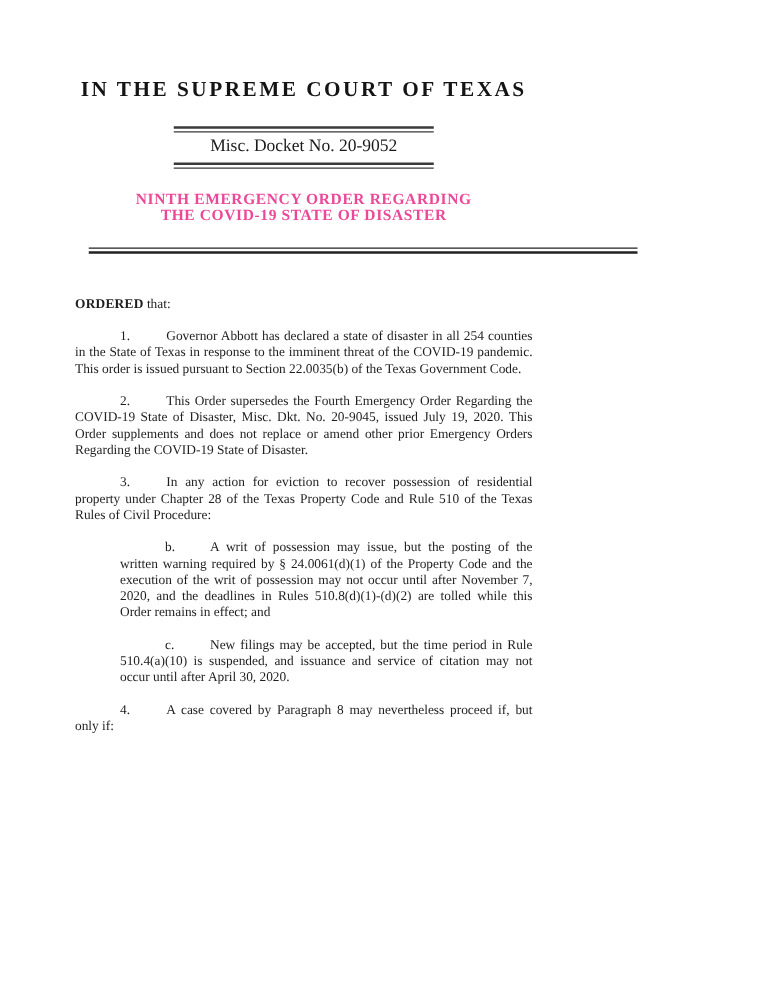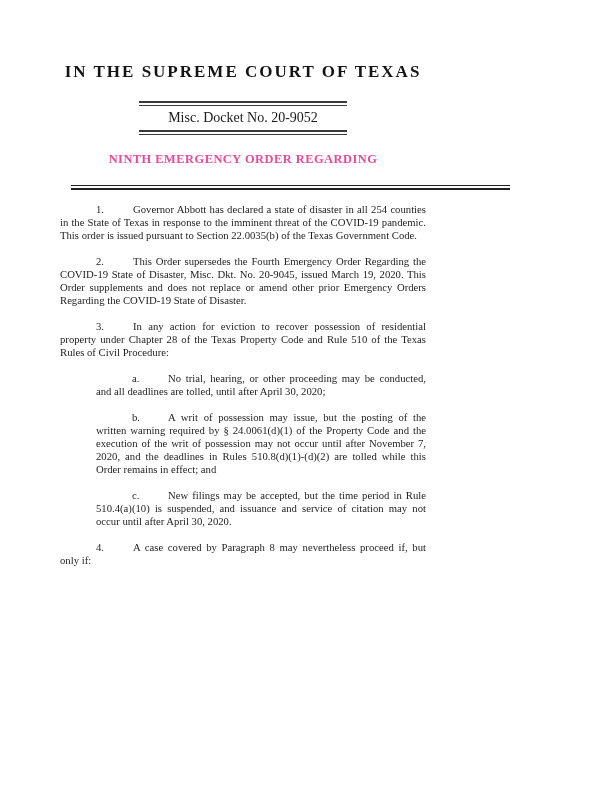--- a/index.html
+++ b/index.html
@@ -101,34 +101,35 @@
   <h1 class="court-title">IN THE SUPREME COURT OF TEXAS</h1>
 
   <div class="docket-box">
     <div class="rule-double"></div>
     <div class="docket-number">Misc. Docket No. 20-9052</div>
     <div class="rule-double"></div>
   </div>
 
   <div class="order-title">
     <div>NINTH EMERGENCY ORDER REGARDING</div>
+    <div>THE COVID-19 STATE OF DISASTER</div>
   </div>
 
   <div class="section-rule"></div>
 
   <div class="body-text">
 
+    <p class="ordered-clause"><span class="lead">ORDERED</span><span> that:</span></p>
 
     <p class="para"><span class="pnum">1.</span><span>Governor Abbott has declared a state of disaster in all 254 counties in the State of Texas in response to the imminent threat of the COVID-19 pandemic. This order is issued pursuant to Section 22.0035(b) of the Texas Government Code.</span></p>
 
-    <p class="para"><span class="pnum">2.</span><span>This Order supersedes the Fourth Emergency Order Regarding the COVID-19 State of Disaster, Misc. Dkt. No. 20-9045, issued March 19, 2020. This Order supplements and does not replace or amend other prior Emergency Orders Regarding the COVID-19 State of Disaster.</span></p>
+    <p class="para"><span class="pnum">2.</span><span>This Order supersedes the Fourth Emergency Order Regarding the COVID-19 State of Disaster, Misc. Dkt. No. 20-9045, issued July 19, 2020. This Order supplements and does not replace or amend other prior Emergency Orders Regarding the COVID-19 State of Disaster.</span></p>
 
     <p class="para"><span class="pnum">3.</span><span>In any action for eviction to recover possession of residential property under Chapter 28 of the Texas Property Code and Rule 510 of the Texas Rules of Civil Procedure:</span></p>
 
-    <p class="sub"><span class="snum">a.</span><span>No trial, hearing, or other proceeding may be conducted, and all deadlines are tolled, until after April 30, 2020;</span></p>
 
     <p class="sub"><span class="snum">b.</span><span>A writ of possession may issue, but the posting of the written warning required by § 24.0061(d)(1) of the Property Code and the execution of the writ of possession may not occur until after November 7, 2020, and the deadlines in Rules 510.8(d)(1)-(d)(2) are tolled while this Order remains in effect; and</span></p>
 
     <p class="sub"><span class="snum">c.</span><span>New filings may be accepted, but the time period in Rule 510.4(a)(10) is suspended, and issuance and service of citation may not occur until after April 30, 2020.</span></p>
 
     <p class="para"><span class="pnum">4.</span><span>A case covered by Paragraph 8 may nevertheless proceed if, but only if:</span></p>
 
   </div>
 
 </div>

